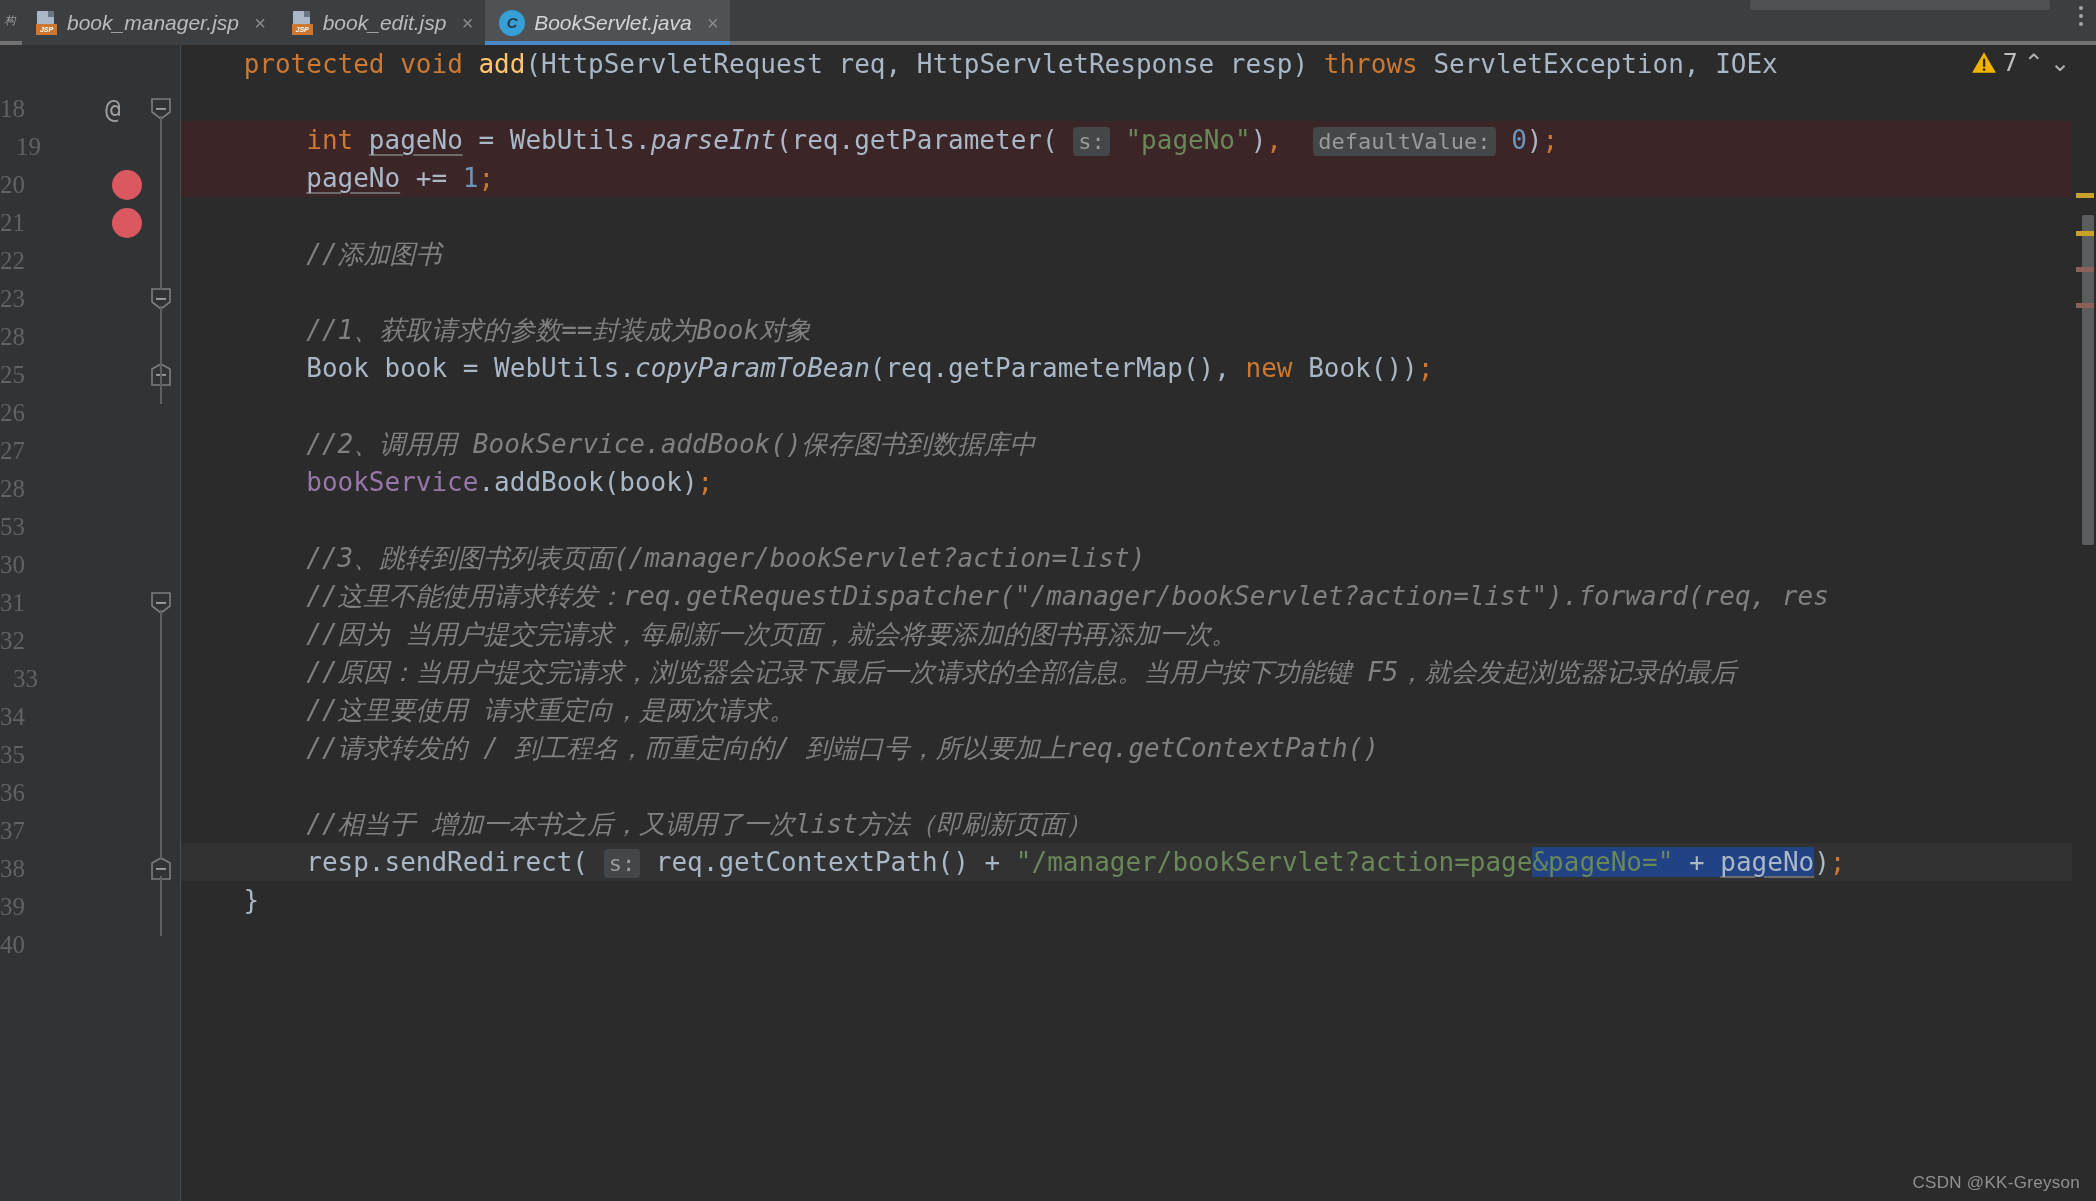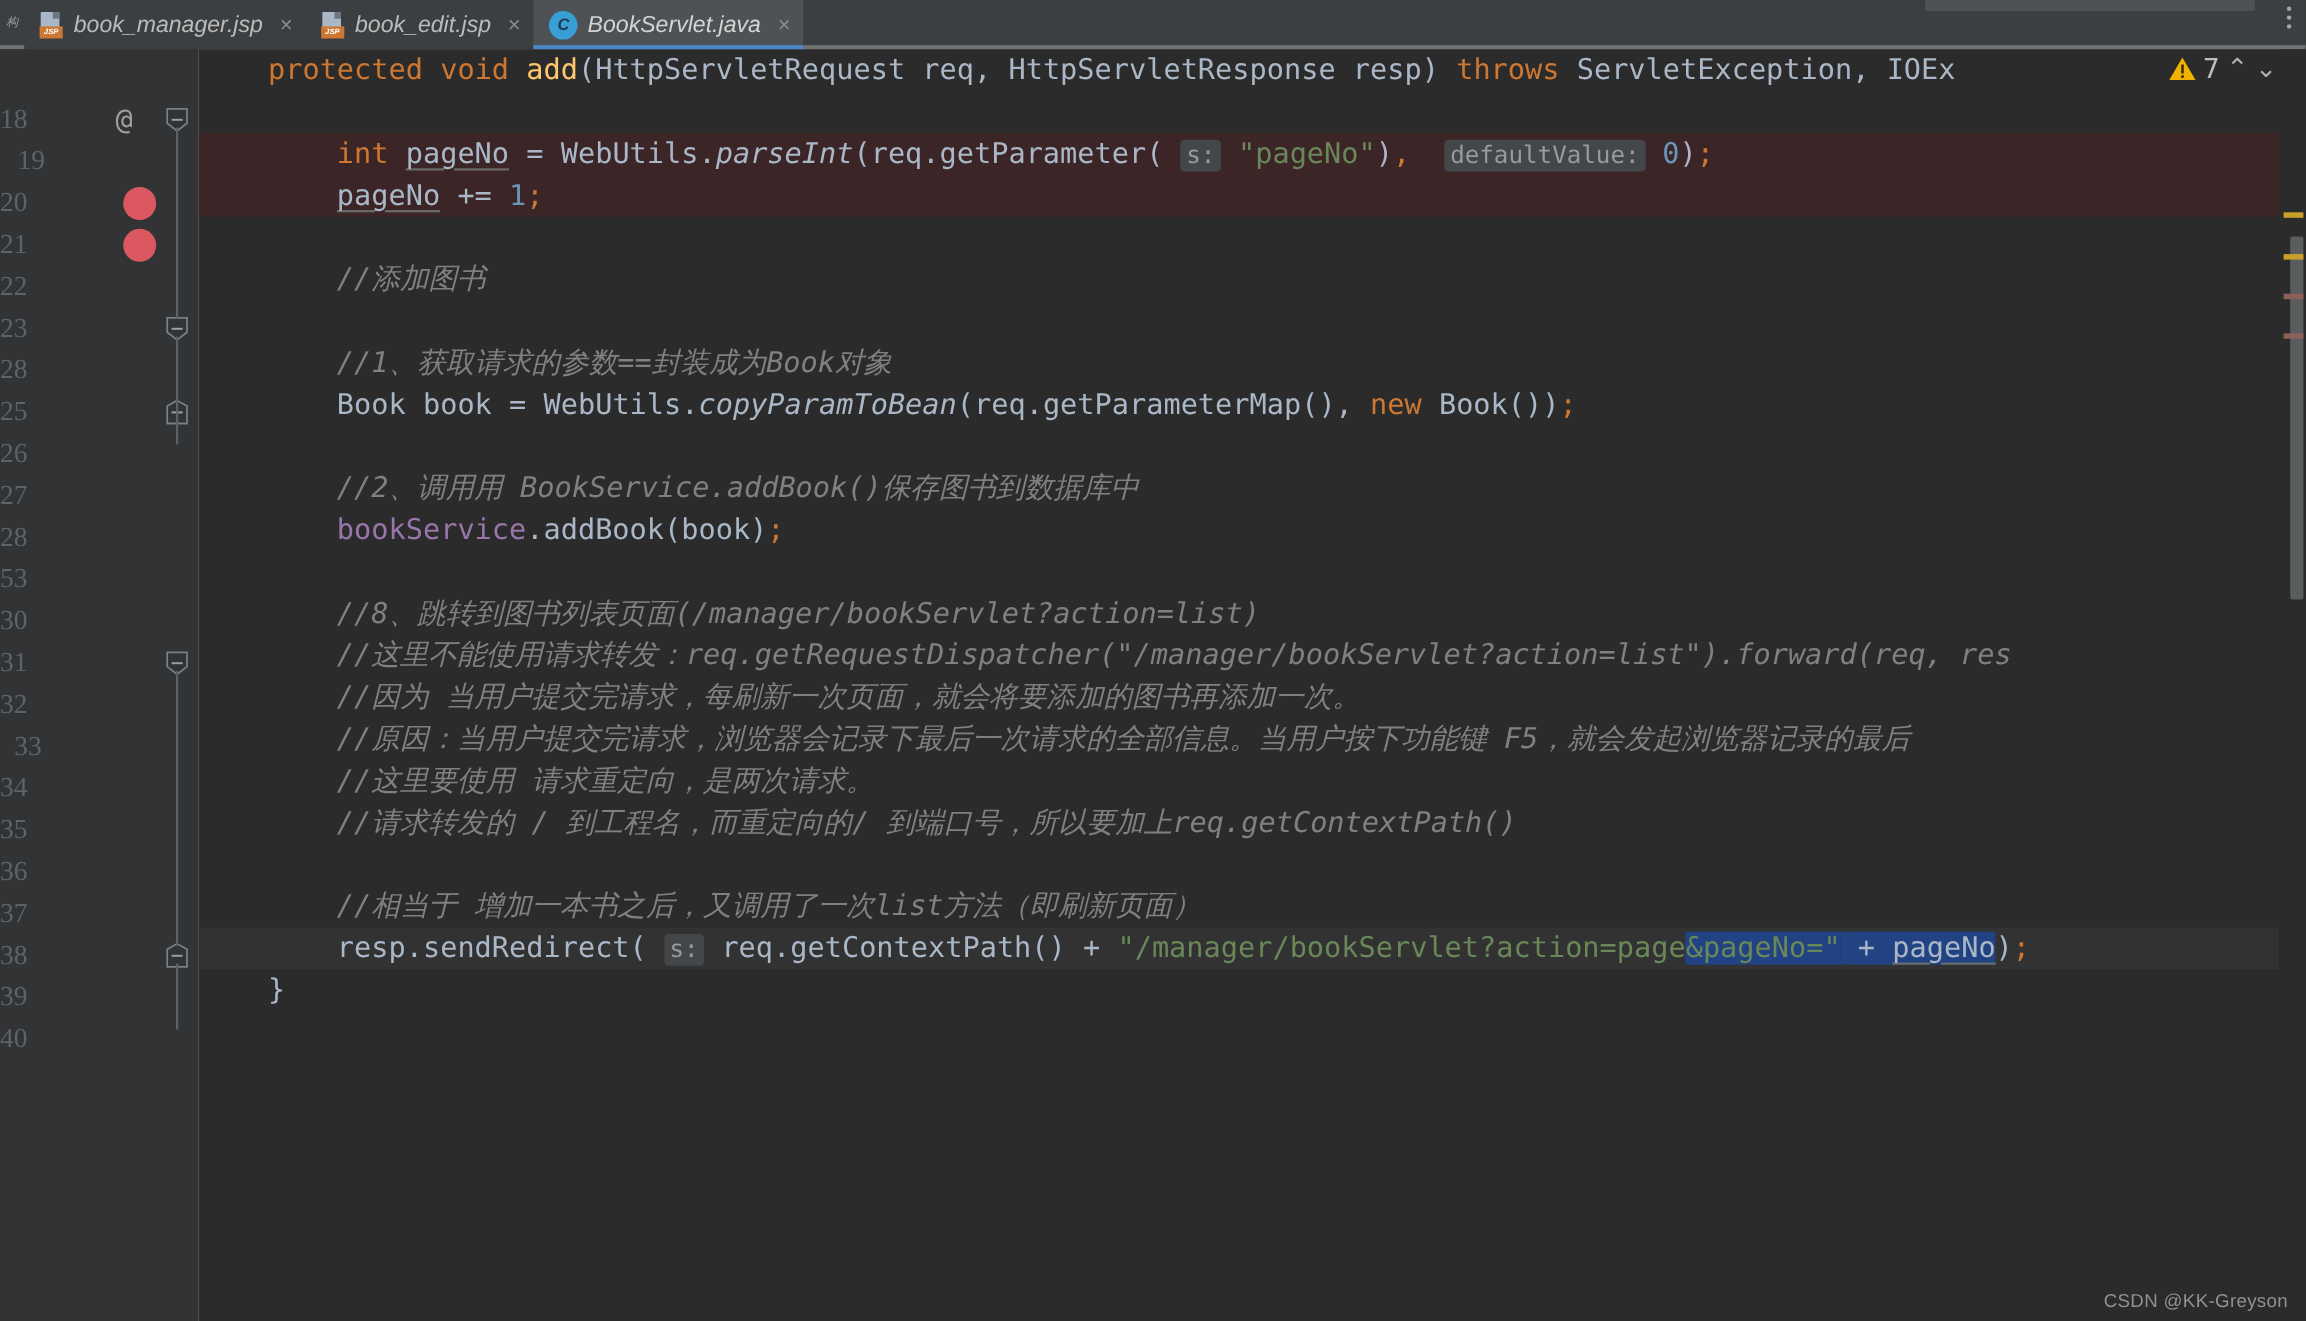--- a/index.html
+++ b/index.html
@@ -228,21 +228,21 @@
           <div class="line" style="top: 114px; left: 0px;"><span class="pun">        </span><span class="id underl">pageNo</span><span class="pun"> += </span><span class="num">1</span><span class="kw">;</span></div>
           <div class="line" style="top: 152px; left: 0px;"></div>
           <div class="line" style="top: 190px; left: 0px;"><span class="cmt">        //添加图书</span></div>
           <div class="line" style="top: 228px; left: 0px;"></div>
           <div class="line" style="top: 266px; left: 0px;"><span class="cmt">        //1、获取请求的参数==封装成为Book对象</span></div>
           <div class="line" style="top: 304px; left: 0px;"><span class="pun">        </span><span class="cls">Book</span><span class="id"> book</span><span class="pun"> = </span><span class="cls">WebUtils</span><span class="pun">.</span><span class="sfn">copyParamToBean</span><span class="id">(req.getParameterMap()</span><span class="pun">, </span><span class="kw">new</span><span class="pun"> </span><span class="cls">Book</span><span class="pun">())</span><span class="kw">;</span></div>
           <div class="line" style="top: 342px; left: 0px;"></div>
           <div class="line" style="top: 380px; left: 0px;"><span class="cmt">        //2、调用用 BookService.addBook()保存图书到数据库中</span></div>
           <div class="line" style="top: 418px; left: 0px;"><span class="pun">        </span><span class="fld">bookService</span><span class="id">.addBook(book)</span><span class="kw">;</span></div>
           <div class="line" style="top: 456px; left: 0px;"></div>
-          <div class="line" style="top: 494px; left: 0px;"><span class="cmt">        //8、跳转到图书列表页面(/manager/bookServlet?action=list)</span></div>
+          <div class="line" style="top: 494px; left: 0px;"><span class="cmt">        //3、跳转到图书列表页面(/manager/bookServlet?action=list)</span></div>
           <div class="line" style="top: 532px; left: 0px;"><span class="cmt">        //这里不能使用请求转发：req.getRequestDispatcher("/manager/bookServlet?action=list").forward(req, res</span></div>
           <div class="line" style="top: 570px; left: 0px;"><span class="cmt">        //因为 当用户提交完请求，每刷新一次页面，就会将要添加的图书再添加一次。</span></div>
           <div class="line" style="top: 608px; left: 0px;"><span class="cmt">        //原因：当用户提交完请求，浏览器会记录下最后一次请求的全部信息。当用户按下功能键 F5，就会发起浏览器记录的最后</span></div>
           <div class="line" style="top: 646px; left: 0px;"><span class="cmt">        //这里要使用 请求重定向，是两次请求。</span></div>
           <div class="line" style="top: 684px; left: 0px;"><span class="cmt">        //请求转发的 / 到工程名，而重定向的/ 到端口号，所以要加上req.getContextPath()</span></div>
           <div class="line" style="top: 722px; left: 0px;"></div>
           <div class="line" style="top: 760px; left: 0px;"><span class="cmt">        //相当于 增加一本书之后，又调用了一次list方法（即刷新页面）</span></div>
           <div class="cur-line" style="top: 798px;"></div>
           <div class="line" style="top: 798px; left: 0px;"><span class="pun">        </span><span class="id">resp.sendRedirect( </span><span class="hint">s:</span><span class="id"> req.getContextPath()</span><span class="pun"> + </span><span class="str">"/manager/bookServlet?action=page</span><span class="str sel">&amp;pageNo="</span><span class="pun sel"> + </span><span class="id underl sel">pageNo</span><span class="pun">)</span><span class="kw">;</span></div>
           <div class="line" style="top: 836px; left: 0px;"><span class="pun">    }</span></div>

